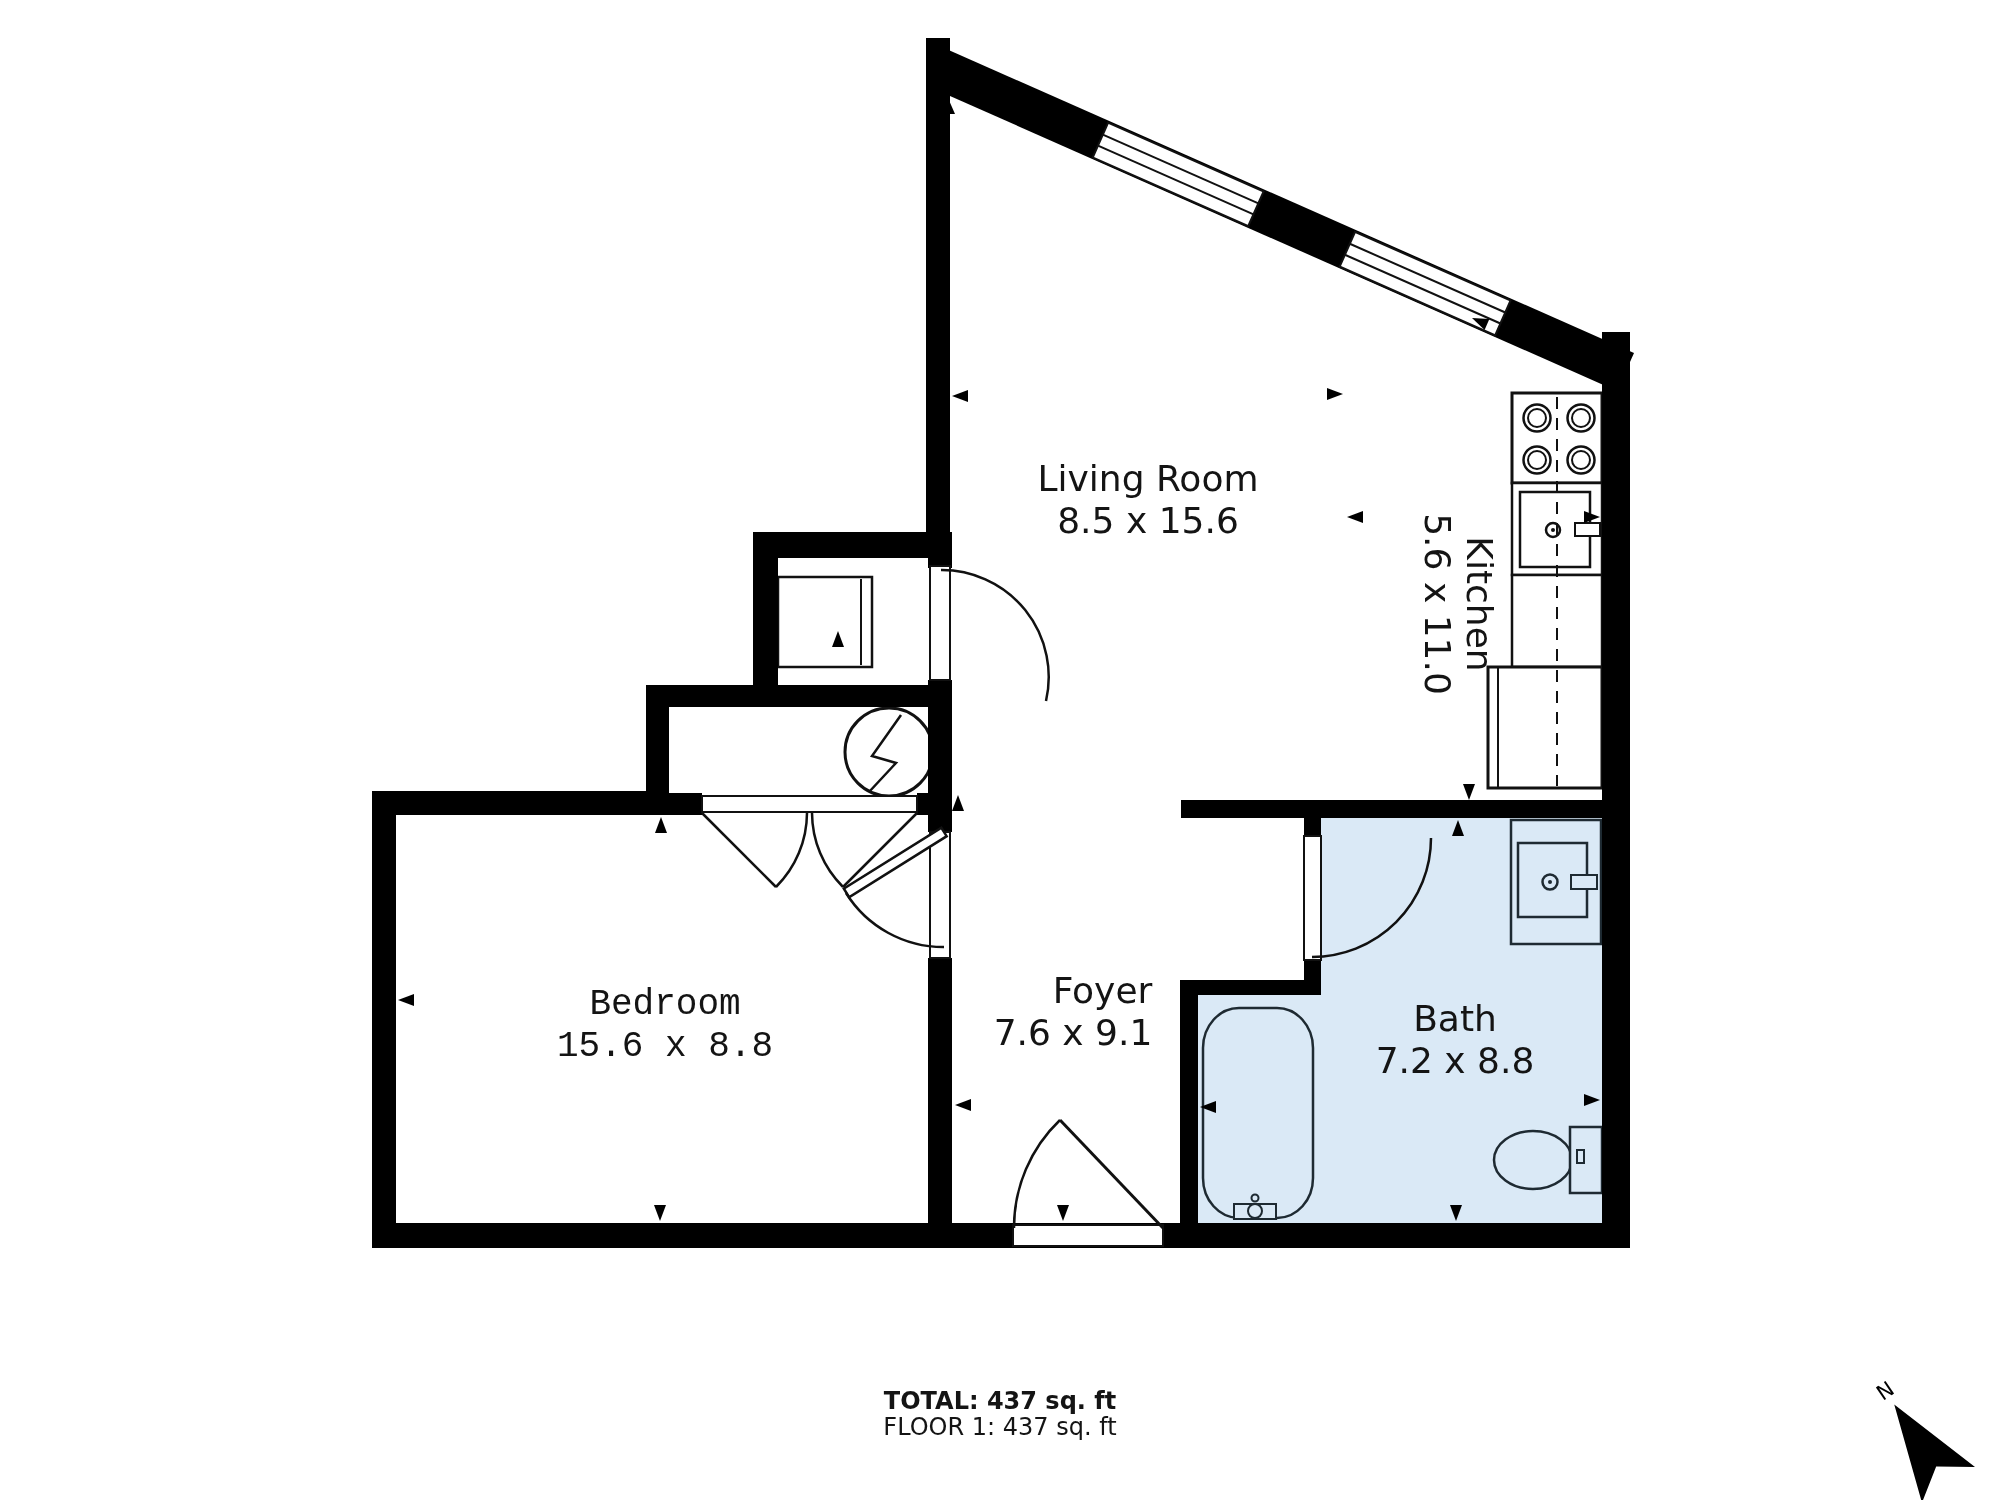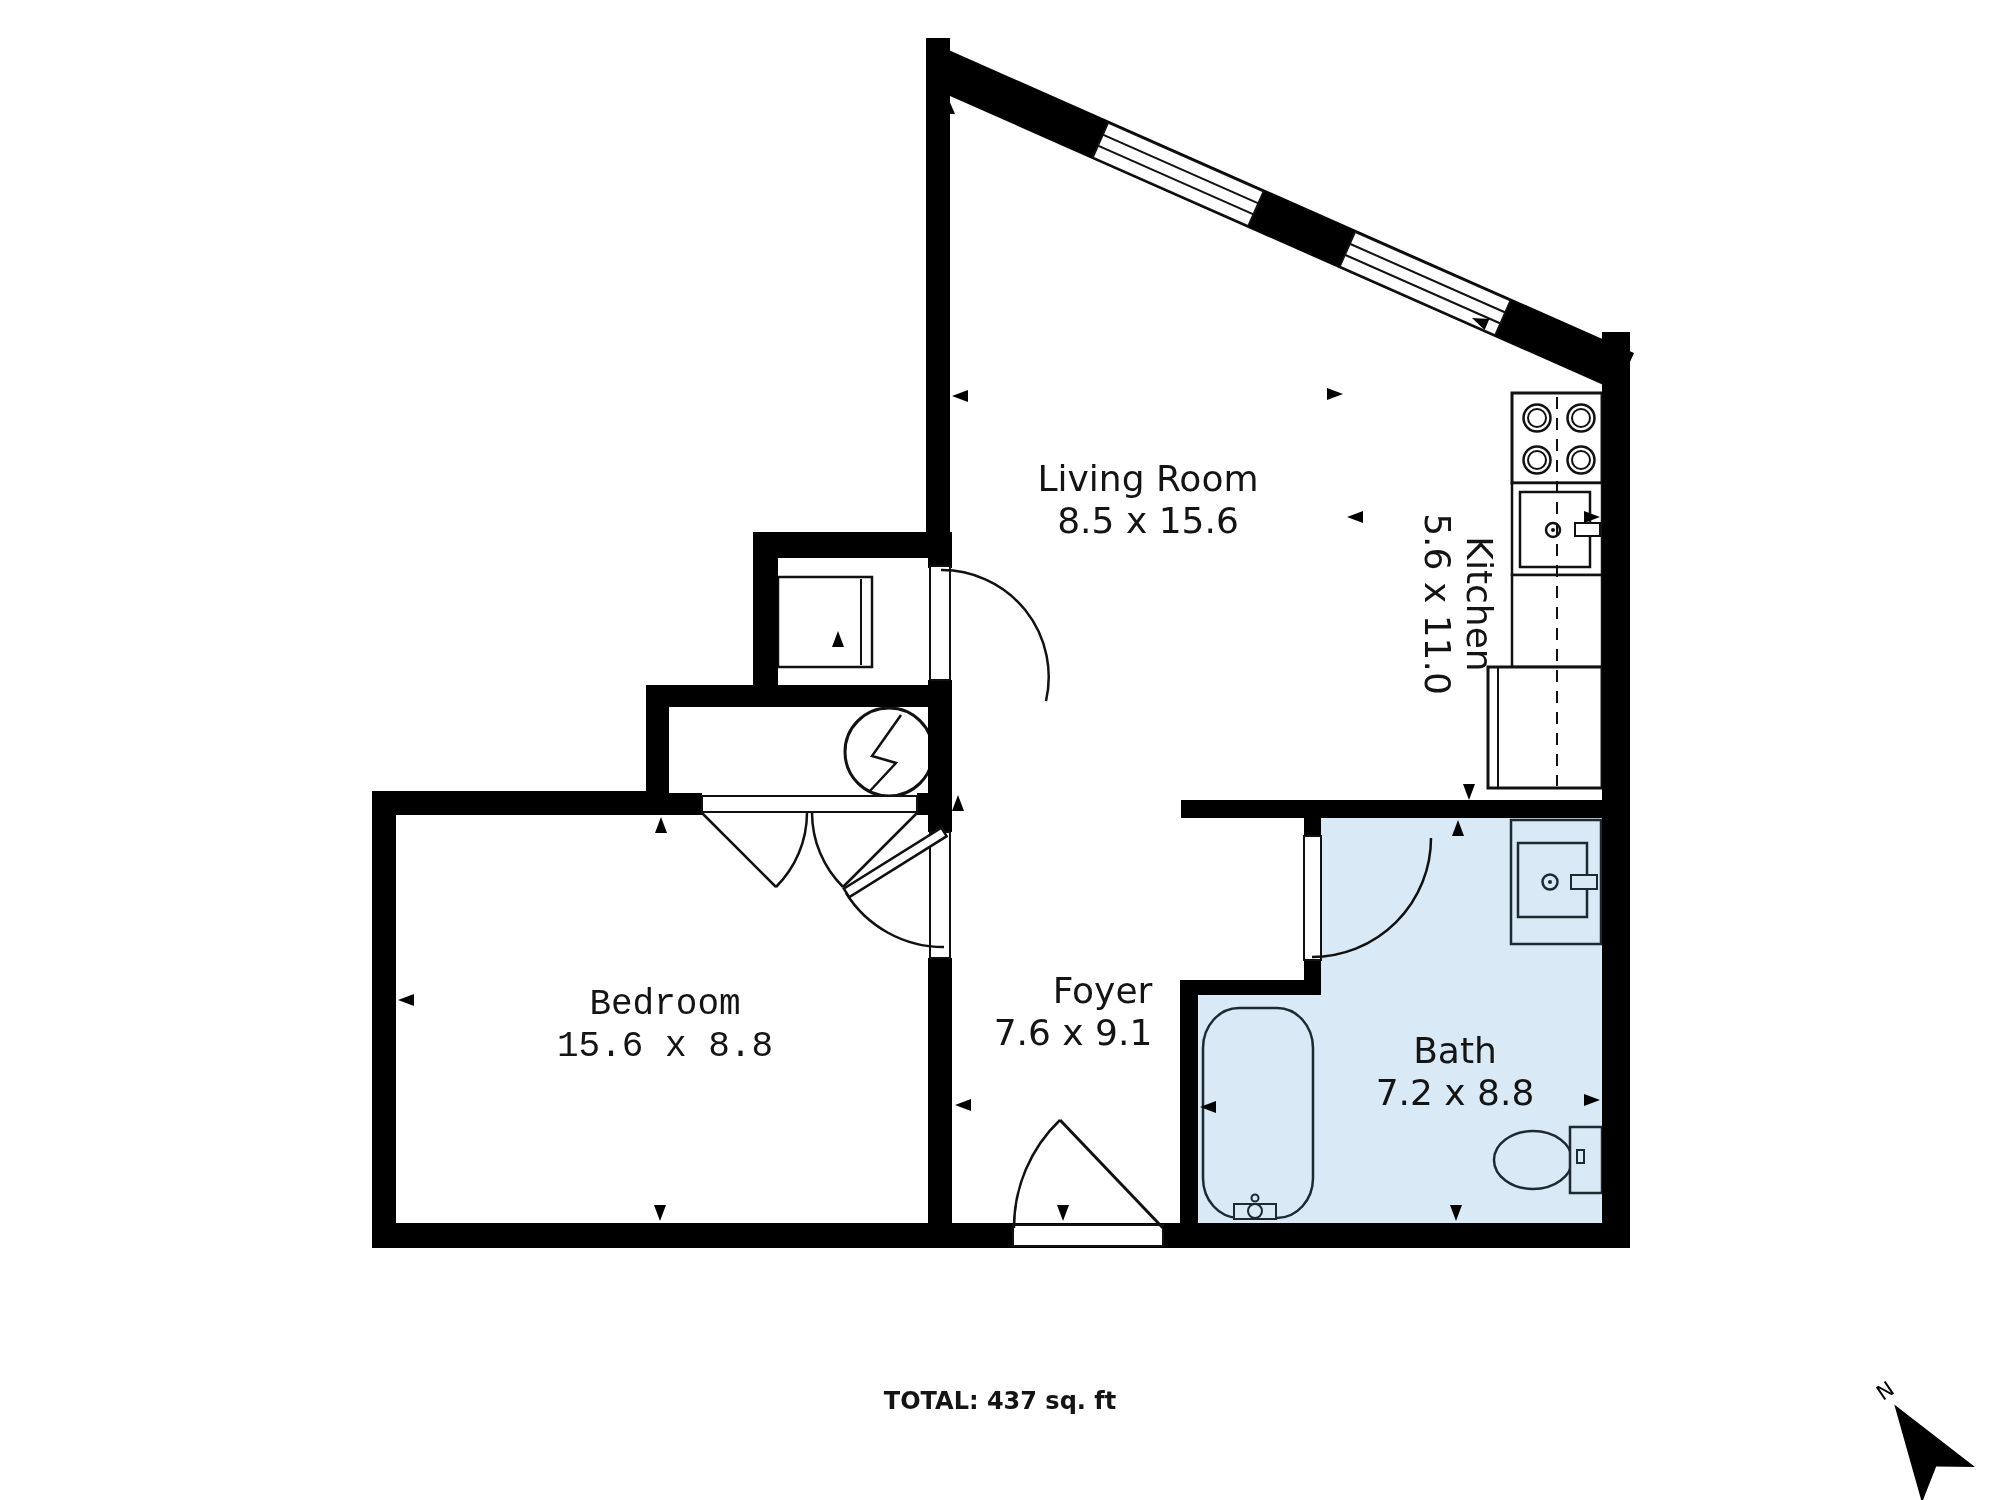--- a/index.html
+++ b/index.html
@@ -197,20 +197,21 @@
   <div class="room-label" style="left:665px;top:1026px;font-family:Liberation Mono, monospace;">
     <div>Bedroom</div>
     <div>15.6 x 8.8</div>
   </div>
 
   <div class="room-label" style="left:1073px;top:1012px;text-align:right;">
     <div>Foyer</div>
     <div>7.6 x 9.1</div>
   </div>
 
-  <div class="room-label" style="left:1455px;top:1072px;">
+  <div class="room-label" style="left:1455px;top:1040px;">
     <div>Bath</div>
     <div>7.2 x 8.8</div>
   </div>
 
   <div class="footer footer-total">TOTAL: 437 sq. ft</div>
+  <div class="footer footer-floor">FLOOR 1: 437 sq. ft</div>
 
 </div>
 
 </body></html>

